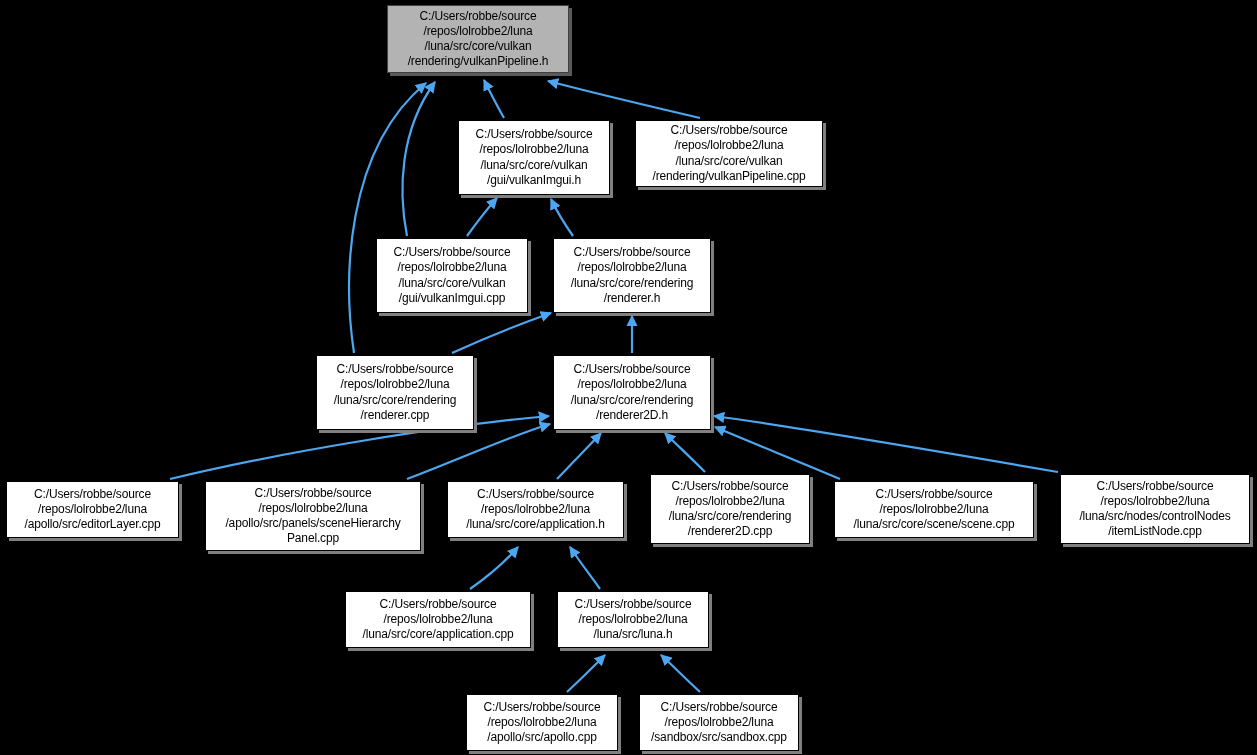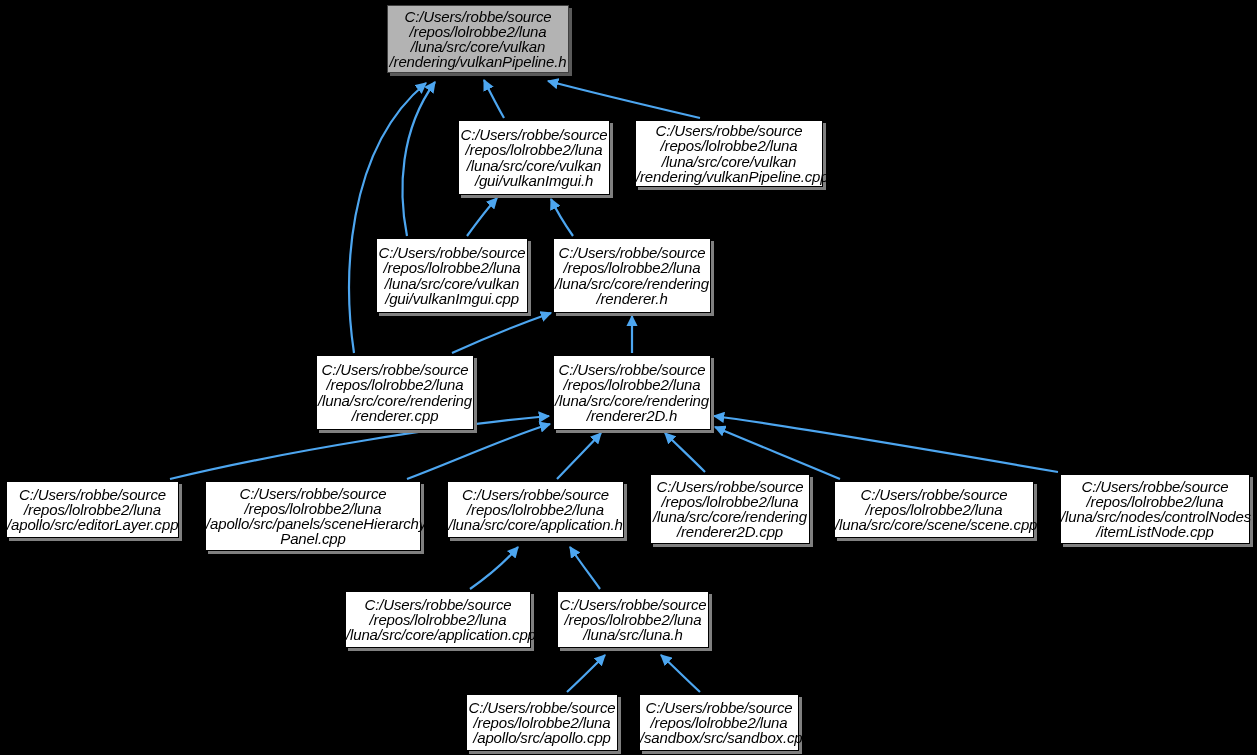--- a/index.html
+++ b/index.html
@@ -12,30 +12,29 @@
     overflow:hidden;
   }
   #edges{position:absolute;left:0;top:0;width:1257px;height:755px;}
   .node{
     position:absolute;
     box-sizing:border-box;
     background:#ffffff;
     border:1px solid #000000;
     box-shadow:3px 3px 0 0 #808080;
     color:#000000;
-    font-size:15px;
+    font-size:12px;
     line-height:15.2px;
     text-align:center;
     display:flex;
     align-items:center;
     justify-content:center;
     white-space:pre-line;
     letter-spacing:-0.15px;
     z-index:5;
-    font-style:italic;
   }
   .node.root{
     background:#b3b3b3;
     border:1px solid #404040;
     box-shadow:3px 3px 0 0 #5a5a5a;
   }
   .node span{display:block;width:100%;}
 </style>
 </head>
 <body>

